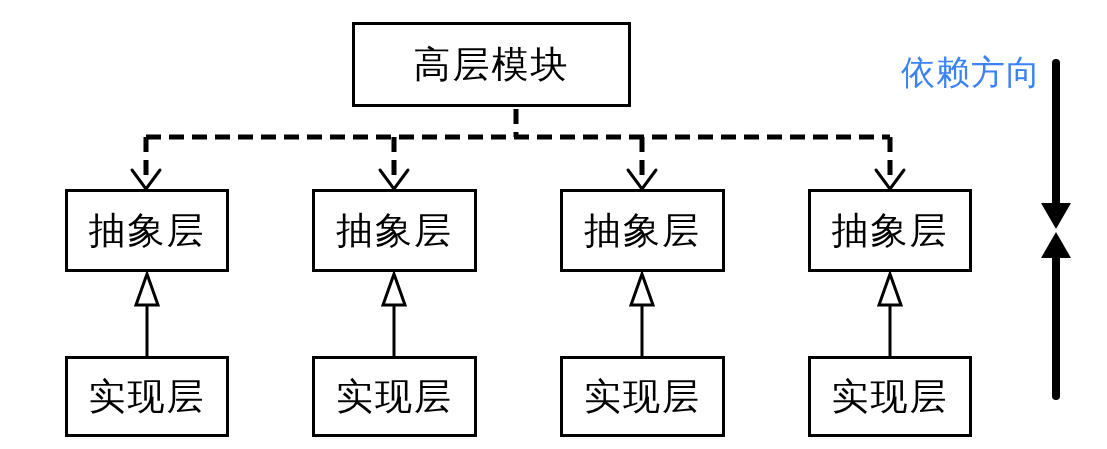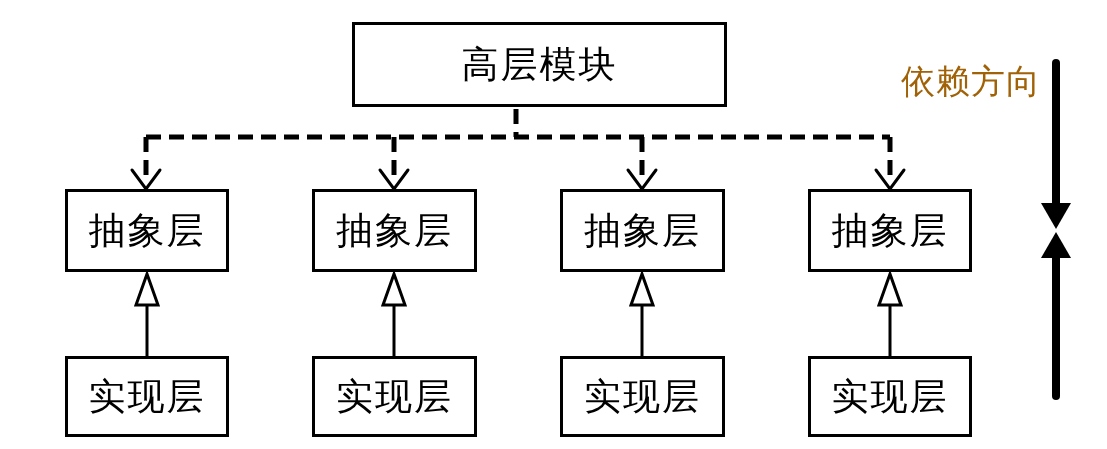--- a/index.html
+++ b/index.html
@@ -28,35 +28,35 @@
     border: 3px solid #000000;
     background: #ffffff;
     display: flex;
     align-items: center;
     justify-content: center;
     font-size: 37px;
     color: #000000;
     letter-spacing: 2px;
     white-space: nowrap;
   }
-  .top-box    { left: 352px; top: 22px;  width: 375px; height: 85px; }
+  .top-box    { left: 352px; top: 22px;  width: 279px; height: 85px; }
   .abs-box-1  { left: 65px;  top: 189px; width: 164px; height: 83px; }
   .abs-box-2  { left: 312px; top: 189px; width: 165px; height: 83px; }
   .abs-box-3  { left: 560px; top: 189px; width: 165px; height: 83px; }
   .abs-box-4  { left: 808px; top: 189px; width: 164px; height: 83px; }
   .impl-box-1 { left: 65px;  top: 356px; width: 164px; height: 81px; }
   .impl-box-2 { left: 312px; top: 356px; width: 165px; height: 81px; }
   .impl-box-3 { left: 560px; top: 356px; width: 165px; height: 81px; }
   .impl-box-4 { left: 808px; top: 356px; width: 164px; height: 81px; }
   .side-label {
     position: absolute;
     left: 901px;
-    top: 59px;
+    top: 50px;
     font-size: 34px;
-    color: #a16207;
+    color: #3b82f6;
     letter-spacing: 1px;
     white-space: nowrap;
   }
 </style>
 </head>
 <body>
 
 <div class="stage">
 
   <svg class="connector-layer" width="1107" height="449" viewBox="0 0 1107 449" xmlns="http://www.w3.org/2000/svg">

